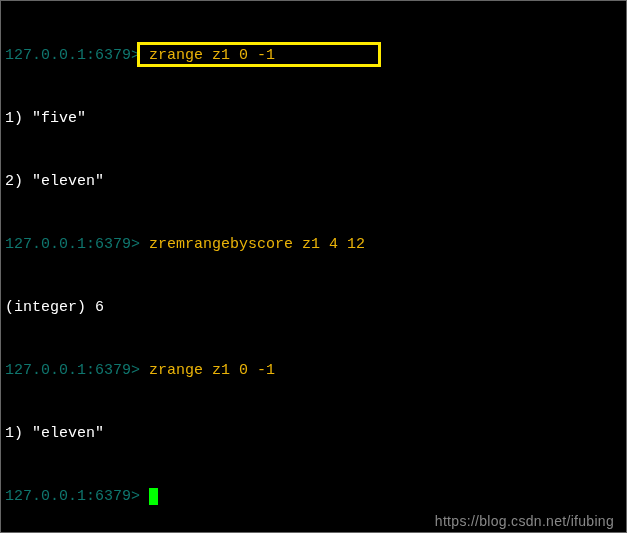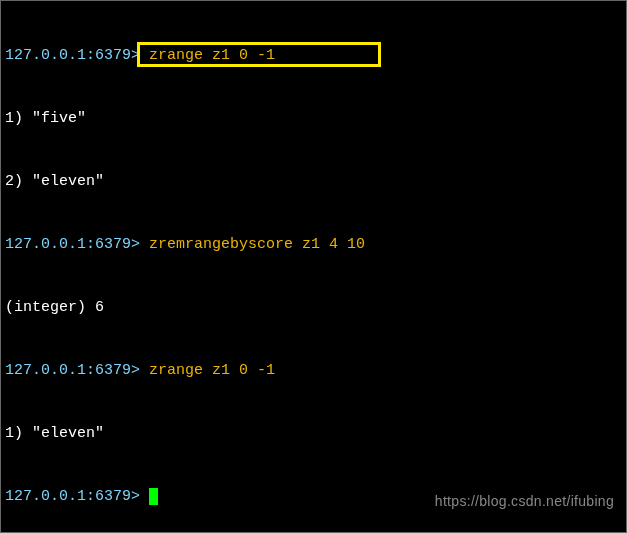--- a/index.html
+++ b/index.html
@@ -20,21 +20,21 @@
       border: 1px solid #666;
     }
     .terminal {
       white-space: pre;
     }
     .line {
       position: relative;
       min-height: 21px;
     }
     .prompt {
-      color: #7dd3fc;
+      color: #0f766e;
     }
     .cmd {
       color: #eab308;
     }
     .output {
       color: #fff;
     }
     .highlight-box {
       position: absolute;
       border: 3px solid #ffeb00;
@@ -48,36 +48,36 @@
     }
     .cursor {
       display: inline-block;
       width: 9px;
       height: 17px;
       background: #00ff00;
       vertical-align: text-bottom;
     }
     .watermark {
       position: absolute;
-      bottom: 20px;
+      bottom: 0;
       right: 12px;
       color: #888;
       font-family: Arial, sans-serif;
       font-size: 14px;
       letter-spacing: 0.3px;
     }
   </style>
 </head>
 <body>
 
 <div class="terminal">
   <div class="line"><span class="prompt">127.0.0.1:6379&gt;</span><span class="cmd"> zrange z1 0 -1</span></div>
   <div class="line"><span class="output">1) "five"</span></div>
   <div class="line"><span class="output">2) "eleven"</span></div>
-  <div class="line"><span class="prompt">127.0.0.1:6379&gt;</span><span class="cmd"> zremrangebyscore z1 4 10</span></div>
+  <div class="line"><span class="prompt">127.0.0.1:6379&gt;</span><span class="cmd"> zremrangebyscore z1 4 12</span></div>
   <div class="line"><span class="output">(integer) 6</span></div>
   <div class="line"><span class="prompt">127.0.0.1:6379&gt;</span><span class="cmd"> zrange z1 0 -1</span></div>
   <div class="line"><span class="output">1) "eleven"</span></div>
   <div class="line"><span class="prompt">127.0.0.1:6379&gt; </span><span class="cursor"></span></div>
 </div>
 
 <div class="highlight-box box1"></div>
 
 <div class="watermark">https://blog.csdn.net/ifubing</div>
 

